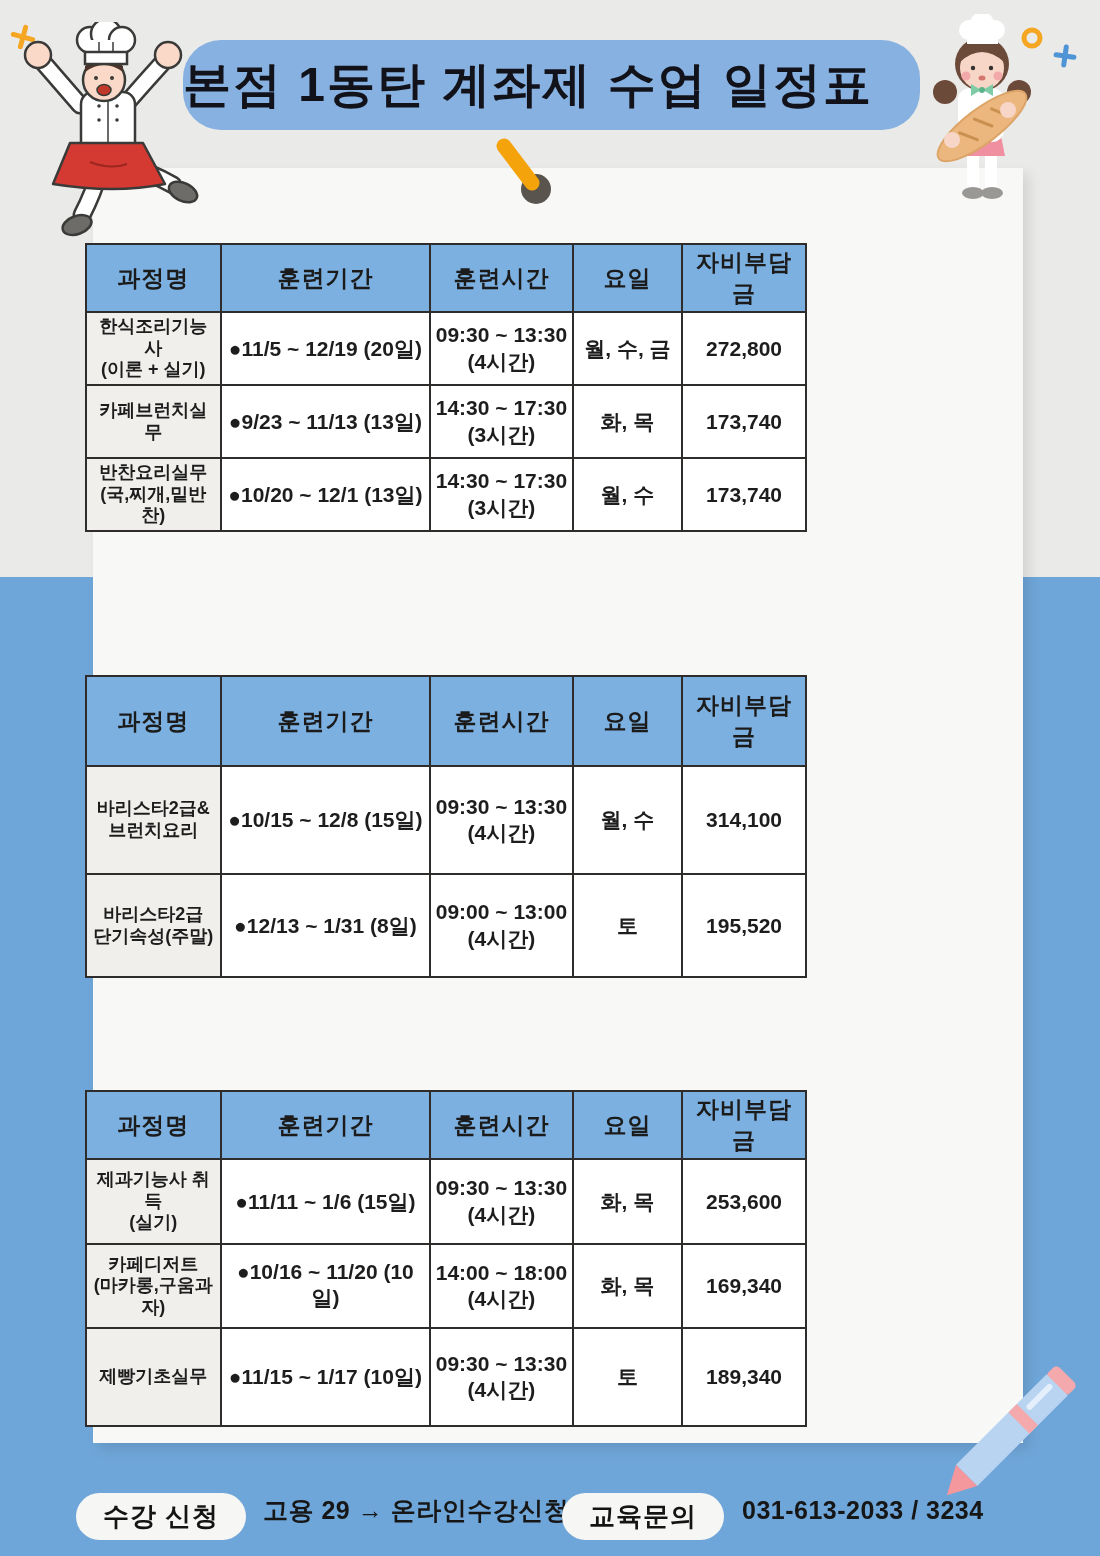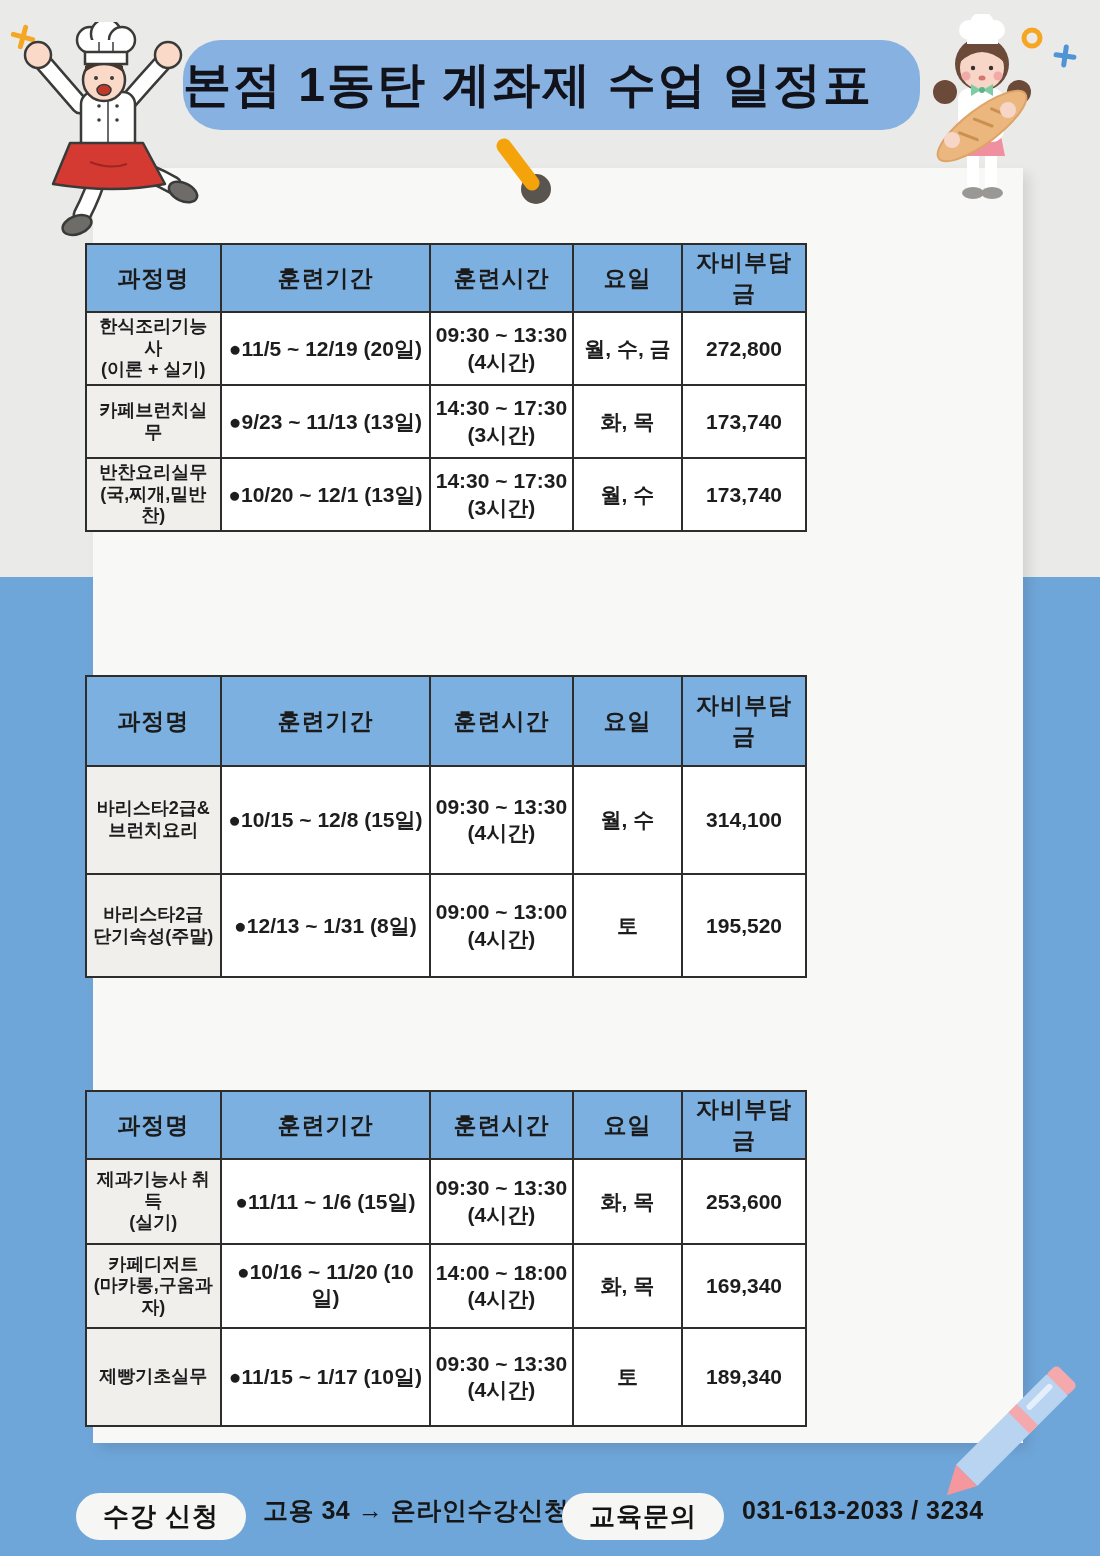--- a/index.html
+++ b/index.html
@@ -339,19 +339,19 @@
       </td>
       <td>토</td>
       <td>189,340</td>
     </tr>
   </tbody>
     </table>
 
   <div class="pill enroll">
     <span>수강 신청</span>
   </div>
-  <div class="footer-text enroll">고용 34 → 온라인수강신청</div>
+  <div class="footer-text enroll">고용 29 → 온라인수강신청</div>
   <div class="pill inquiry">
     <span>교육문의</span>
   </div>
   <div class="footer-text inquiry">031-613-2033 / 3234</div>
 
 </div>
 
 </body></html>

